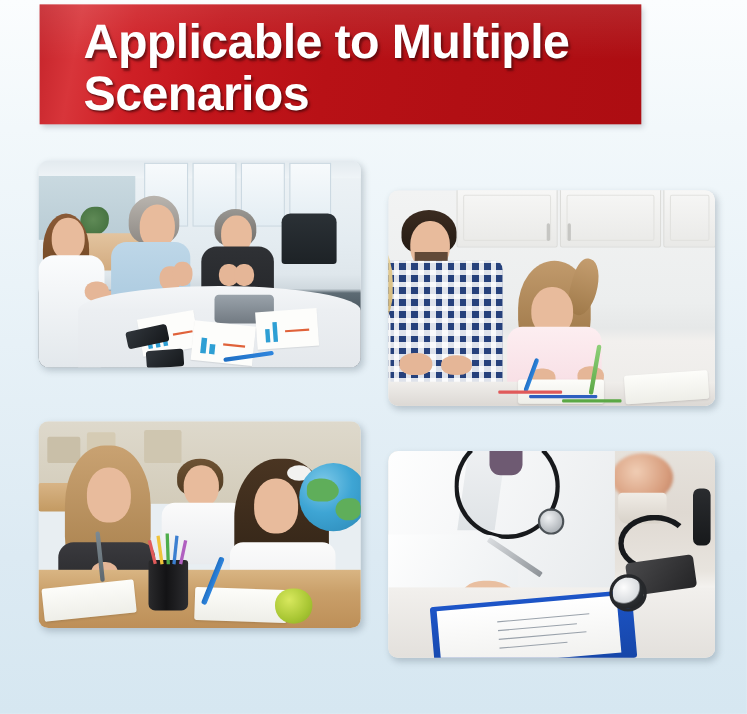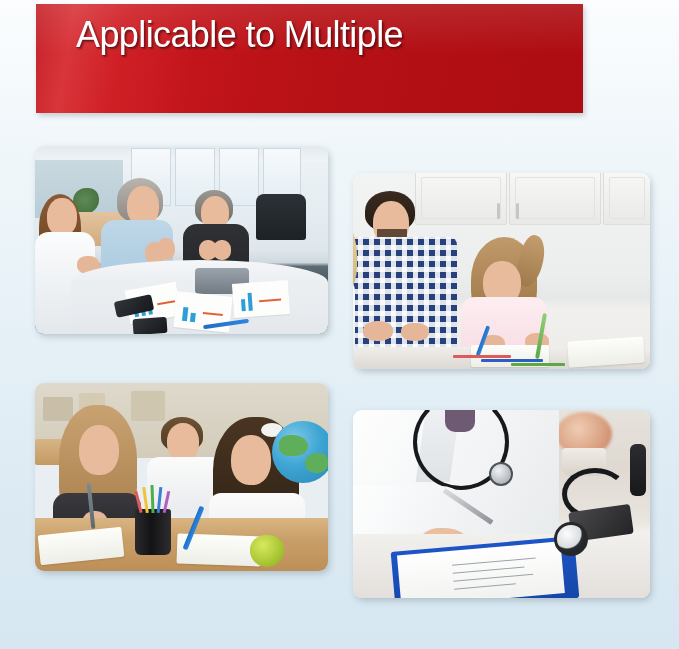--- a/index.html
+++ b/index.html
@@ -40,22 +40,22 @@
     left: 0; right: 0; top: 0;
     height: 46%;
     background: linear-gradient(to bottom, rgba(255,255,255,0.10), rgba(255,255,255,0));
     pointer-events: none;
   }
 
   .banner-text {
     position: absolute;
     left: 40px;
     color: #ffffff;
-    font-weight: normal;
-    font-size: 36px;
+    font-weight: bold;
+    font-size: 44px;
     line-height: 1;
     letter-spacing: -0.6px;
     white-space: nowrap;
     text-shadow: 2px 2px 2px rgba(60,5,8,0.55), 0 1px 1px rgba(60,5,8,0.4);
     z-index: 2;
   }
   .banner-line1 { top: 13px; }
   .banner-line2 { top: 60px; }
 
   
@@ -314,20 +314,21 @@
     position: absolute;
     background: linear-gradient(to right, #d9dcdf, #8e9398);
     border-radius: 1px;
   }
 </style>
 </head>
 <body>
 
 <div id="header-banner">
   <div class="banner-text banner-line1">Applicable to Multiple</div>
+  <div class="banner-text banner-line2">Scenarios</div>
 </div>
 
 <div class="panel" id="panel-office">
   <div class="photo">
     <div class="office-bg"></div>
     <div class="office-ceil"></div>
     <div class="office-wallpanel"></div>
     <div class="office-win" style="left:96px; width:40px;"></div>
     <div class="office-win" style="left:140px; width:40px;"></div>
     <div class="office-win" style="left:184px; width:40px;"></div>

